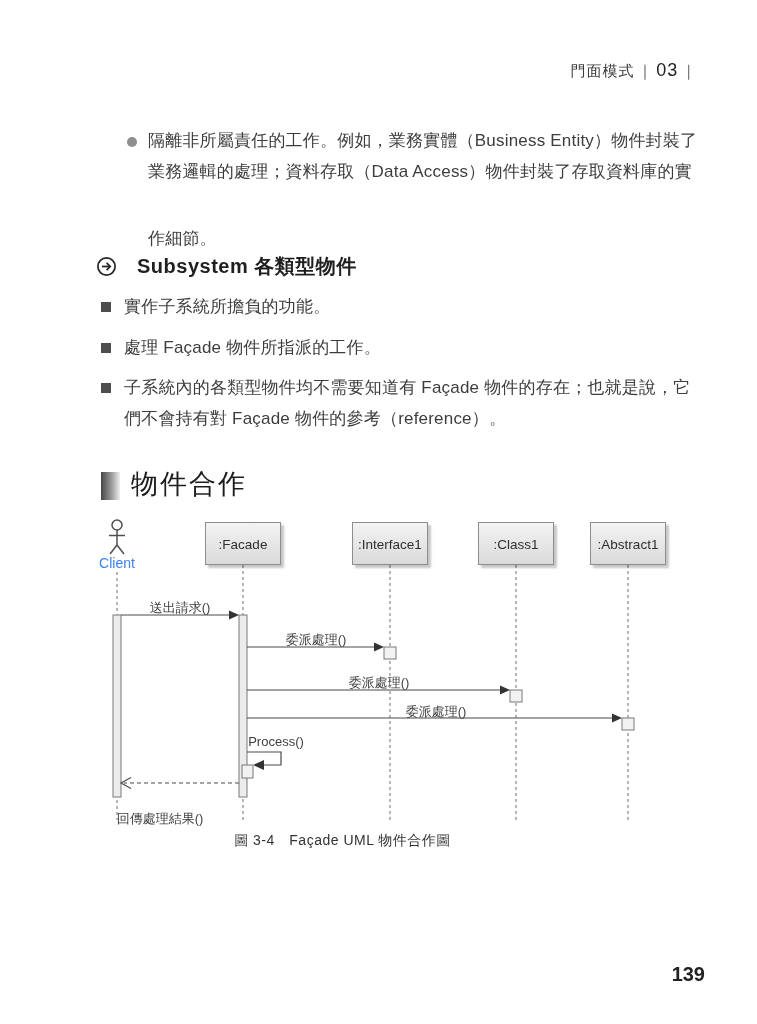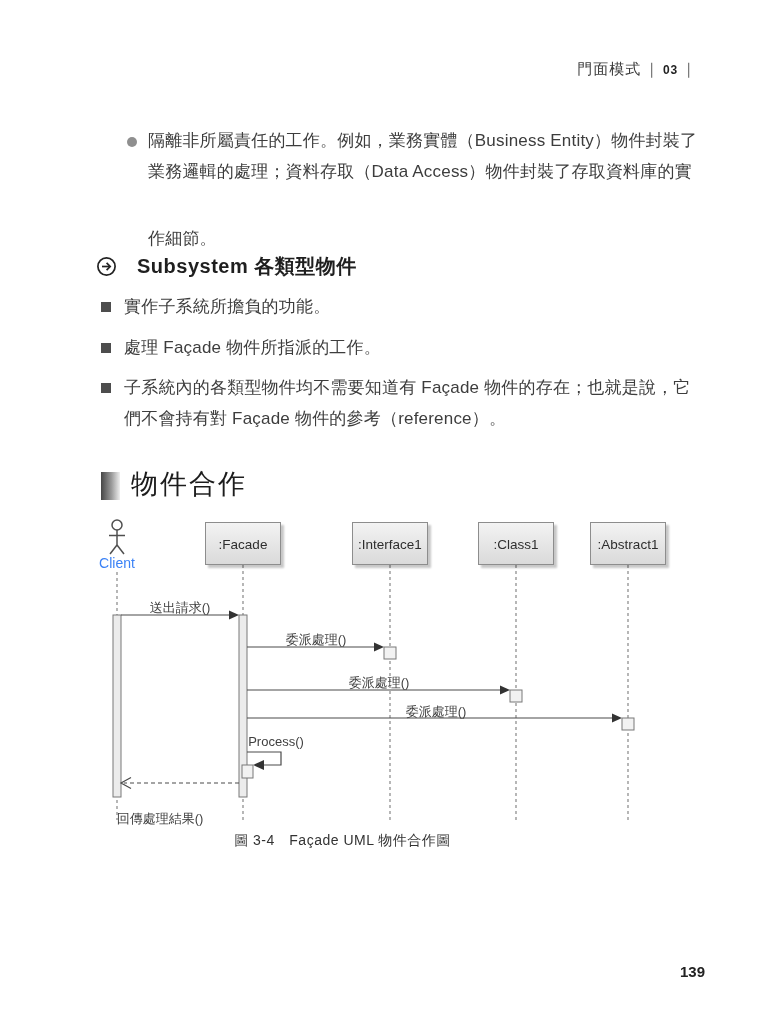--- a/index.html
+++ b/index.html
@@ -3,21 +3,21 @@
 <meta charset="utf-8">
 <style>
   html,body{margin:0;padding:0;background:#888;}
   .page{position:relative;width:757px;height:1024px;background:#ffffff;overflow:hidden;
         font-family:"Liberation Sans","DejaVu Sans",sans-serif;color:#3d3d3d;}
   .abs{position:absolute;}
 
   
   .page-header{position:absolute;top:60px;right:57px;font-size:15px;color:#3a3a3a;letter-spacing:1px;}
   .page-header .sep{margin:0 3px;color:#4a4a4a;font-weight:400;}
-  .page-header .chap{font-weight:bold;font-size:12px;color:#222;}
+  .page-header .chap{font-weight:normal;font-size:18px;color:#222;}
 
   
   .t17{font-size:17px;line-height:22px;white-space:nowrap;color:#3d3d3d;letter-spacing:.2px;}
   .dot-bullet{position:absolute;left:127px;top:137px;width:10px;height:10px;border-radius:50%;background:#8f8f8f;}
   .sq-bullet{position:absolute;left:101px;width:10px;height:10px;background:#4d4d4d;}
 
   .section-heading{position:absolute;left:96px;top:253px;display:flex;align-items:center;gap:20px;}
   .section-heading .title{font-size:20px;font-weight:bold;color:#1f1f1f;letter-spacing:.5px;white-space:nowrap;}
 
   .big-heading-block{position:absolute;left:101px;top:472px;width:19px;height:28px;
@@ -27,21 +27,21 @@
   
   .diagram{position:absolute;left:0;top:515px;width:685px;height:345px;}
   .diagram svg{position:absolute;left:0;top:0;}
   .obj-box{position:absolute;top:7px;width:76px;height:43px;line-height:43px;text-align:center;
       font-size:13.5px;color:#2e2e2e;background:linear-gradient(180deg,#f3f3f3,#dadada);
       border:1px solid #8d8d8d;box-shadow:2.5px 3px 2px rgba(0,0,0,.22);box-sizing:border-box;}
   .msg-label{position:absolute;width:100px;text-align:center;font-size:13px;color:#3f3f3f;white-space:nowrap;}
   .actor-label{position:absolute;left:87px;top:40px;width:60px;text-align:center;font-size:14px;color:#3b82f6;}
   .fig-caption{position:absolute;left:0;right:0;top:317px;text-align:center;font-size:14px;color:#333;letter-spacing:.5px;}
 
-  .page-number{position:absolute;top:963px;right:52px;font-size:15px;font-weight:bold;color:#222;}
+  .page-number{position:absolute;top:963px;right:52px;font-size:20px;font-weight:bold;color:#222;}
 </style>
 </head>
 <body>
 
 <div class="page">
 
   <div class="page-header">
     <span>門面模式</span><span class="sep">｜</span><span class="chap">03</span><span class="sep">｜</span>
   </div>
 

